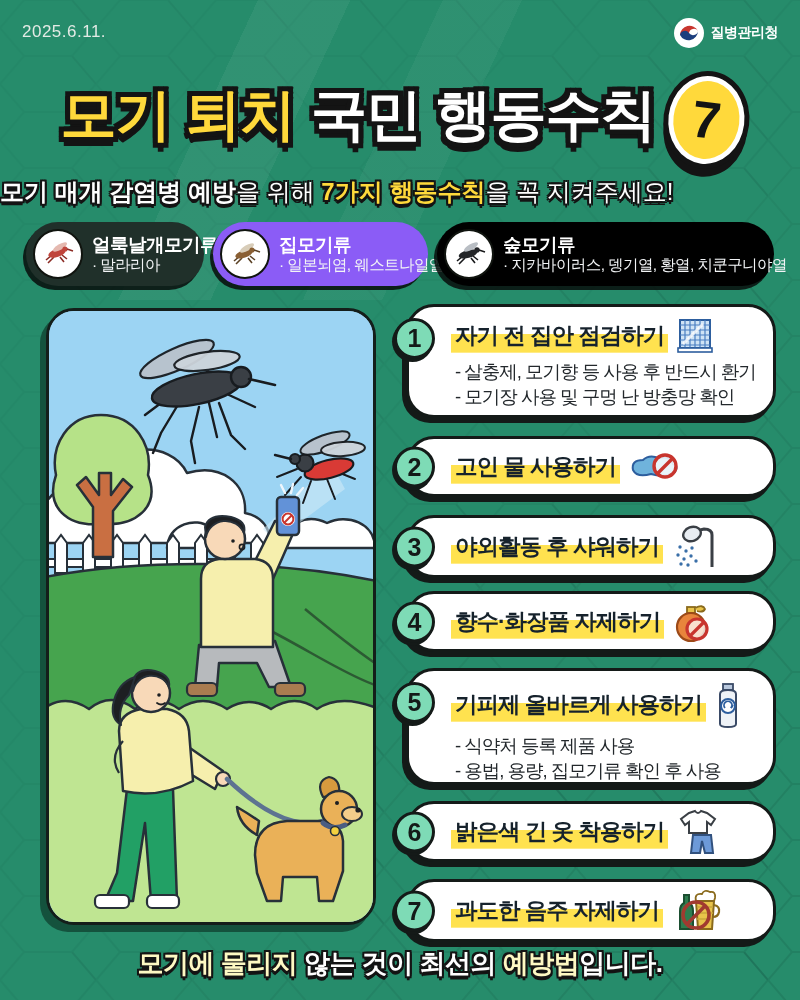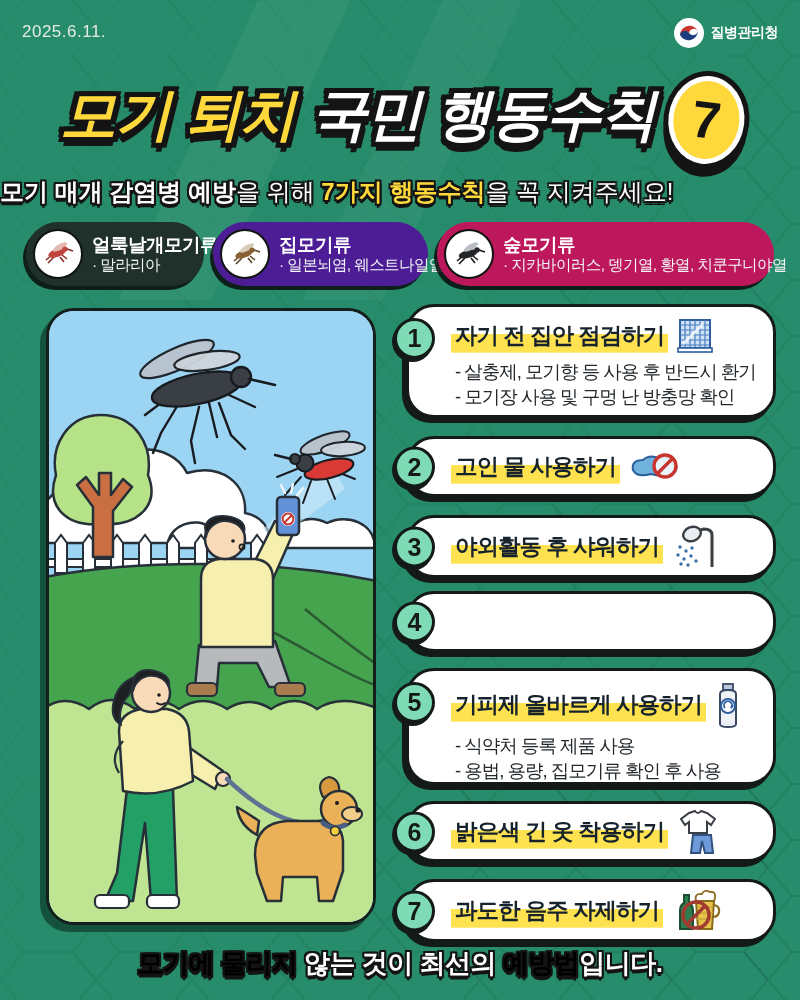--- a/index.html
+++ b/index.html
@@ -15,41 +15,41 @@
   .hdr-date { position:absolute; left:22px; top:22px; font-size:17px; color:#e3eae5; z-index:2; letter-spacing:0.5px; }
   .logo { position:absolute; right:22px; top:18px; display:flex; align-items:center; gap:7px; z-index:2; }
   .logo-label { font-size:14px; color:#ffffff; font-weight:700; letter-spacing:-0.5px; }
 
   
   .title-row { position:absolute; left:0; top:76px; width:100%; display:flex; justify-content:center; align-items:center; z-index:2; }
   .title-text { font-size:56px; font-weight:900; letter-spacing:-1px; line-height:1.05;
     text-shadow:-5px 0 0 #141414,5px 0 0 #141414,0 -5px 0 #141414,0 5px 0 #141414,
       -4px -3px 0 #141414,4px -3px 0 #141414,-4px 3px 0 #141414,4px 3px 0 #141414,
       -3px -4px 0 #141414,3px -4px 0 #141414,-3px 4px 0 #141414,3px 4px 0 #141414,
-      -5px -5px 0 #141414,5px -5px 0 #141414,-5px 5px 0 #141414,5px 5px 0 #141414,0 9px 0 #141414;font-style:italic; }
+      -5px -5px 0 #141414,5px -5px 0 #141414,-5px 5px 0 #141414,5px 5px 0 #141414,0 9px 0 #141414; }
   .t-yellow { color:#ffd93b; }
   .t-white { color:#ffffff; margin-left:16px; }
   .badge7 { width:66px; height:78px; margin-left:18px; background:#ffd93b; border-radius:50%;
     display:flex; align-items:center; justify-content:center; transform:rotate(7deg) translateY(5px);
     box-shadow:0 0 0 5px #ffffff, 0 0 0 10px #141414, 0 9px 0 9px #141414;
     font-size:52px; font-weight:900; color:#141414; }
 
   
   .subtitle { position:absolute; left:0; top:176px; width:100%; text-align:left; z-index:2; font-size:24px; color:#fff;
     text-shadow:-2px -2px 0 #141414,-2px 0 0 #141414,-2px 2px 0 #141414,0 -2px 0 #141414,0 2px 0 #141414,2px -2px 0 #141414,2px 0 0 #141414,2px 2px 0 #141414, 0 4px 0 #141414; }
   .sub-b { font-weight:900; }
   .sub-y { font-weight:900; color:#ffd93b; }
 
   
   .types-row { position:absolute; left:26px; top:222px; width:748px; display:flex; gap:9px; z-index:2; }
   .type-pill { height:64px; border-radius:34px; display:flex; align-items:center; padding:0 14px 0 7px; gap:9px;
     box-shadow:-3px 4px 0 rgba(8,12,10,0.85); }
   .type-pill.t1 { width:178px; background:#20302a; }
-  .type-pill.t2 { width:215px; background:#4c1d95; }
-  .type-pill.t3 { width:337px; background:#be185d; }
+  .type-pill.t2 { width:215px; background:#8b5cf6; }
+  .type-pill.t3 { width:337px; background:#000000; }
   .type-circle { width:50px; height:50px; min-width:50px; background:#ffffff; border-radius:50%;
     display:flex; align-items:center; justify-content:center; border:2px solid #10140f; }
   .type-texts { display:flex; flex-direction:column; justify-content:space-between; line-height:1.18; white-space:nowrap; }
   .type-name { font-size:18.5px; font-weight:800; color:#ffffff; letter-spacing:-0.5px; }
   .type-diseases { font-size:15.5px; color:#f2f4f6; letter-spacing:-0.6px; }
 
   
   .illus { position:absolute; left:46px; top:308px; width:330px; height:617px; z-index:2;
     border:3px solid #141e1a; border-radius:28px; overflow:hidden; background:#9cd4f3;
     box-shadow:-6px 7px 0 #14523d; }
@@ -76,21 +76,21 @@
   .card.line .card-head { height:100%; }
   .head-label { font-size:22.5px; font-weight:800; color:#16222c; letter-spacing:-1px; white-space:nowrap;
     background:linear-gradient(#ffe24f,#ffe24f) no-repeat left bottom / 100% 55%; padding:1px 4px 2px 4px; }
   .card-details { padding:6px 10px 0 46px; }
   .card-details p { font-size:18.5px; color:#23282c; letter-spacing:-1px; line-height:1.35; white-space:nowrap; }
   .head-icon { flex:0 0 auto; }
 
   
   .footer { position:absolute; left:0; top:946px; width:100%; text-align:center; z-index:2; font-size:26px; font-weight:900; color:#ffffff; letter-spacing:-0.5px;
     text-shadow:-2px -2px 0 #141414,-2px 0 0 #141414,-2px 2px 0 #141414,0 -2px 0 #141414,0 2px 0 #141414,2px -2px 0 #141414,2px 0 0 #141414,2px 2px 0 #141414,0 4px 0 #141414; }
-  .f-y { color:#000000; }
+  .f-y { color:#fef9c3; }
 </style>
 </head>
 <body>
 
 <div class="page">
 
   <svg class="hex-bg" width="800" height="1000">
     <defs>
       <pattern id="hex" width="96" height="56" patternUnits="userSpaceOnUse">
         <path d="M24,0 L72,0 L96,28 L72,56 L24,56 L0,28 Z" fill="none" stroke="rgba(10,40,30,0.12)" stroke-width="2"></path>
@@ -338,20 +338,31 @@
             <circle cx="9" cy="39" r="1.7"></circle>
               <circle cx="16" cy="40" r="1.7"></circle>
               <circle cx="24" cy="36" r="1.7"></circle>
           </g>
         </svg>
       </div>
     </div>
 
     <div class="card line c4">
       <span class="num">4</span>
+      <div class="card-head">
+        <span class="head-label">향수·화장품 자제하기</span>
+        <svg class="head-icon" width="40" height="42" viewBox="0 0 40 42">
+          <rect x="14" y="6" width="8" height="6" fill="#e8c34a" stroke="#8a6a1c" stroke-width="1.8"></rect>
+          <path d="M22,7 Q30,3 32,8 Q30,12 24,10" fill="#e8c34a" stroke="#8a6a1c" stroke-width="1.8"></path>
+          <circle cx="18" cy="26" r="14" fill="#e8853c" stroke="#9c4a18" stroke-width="2.2"></circle>
+          <circle cx="24" cy="28" r="11" fill="#ffffff" opacity="0.75"></circle>
+          <circle cx="24" cy="28" r="10" fill="none" stroke="#c8352e" stroke-width="3.2"></circle>
+          <line x1="17" y1="35" x2="31" y2="21" stroke="#c8352e" stroke-width="3.2"></line>
+        </svg>
+      </div>
     </div>
 
     <div class="card tall c5">
       <span class="num">5</span>
       <div class="card-head">
         <span class="head-label">기피제 올바르게 사용하기</span>
         <svg class="head-icon" width="26" height="46" viewBox="0 0 26 46">
           <rect x="8" y="2" width="10" height="6" fill="#b9c8dd" stroke="#3a4a66" stroke-width="1.8"></rect>
           <path d="M5,12 Q5,8 13,8 Q21,8 21,12 L21,42 Q21,45 13,45 Q5,45 5,42 Z" fill="#eef2f7" stroke="#3a4a66" stroke-width="2"></path>
           <circle cx="13" cy="24" r="7" fill="#ffffff" stroke="#2d5e9e" stroke-width="2"></circle>

